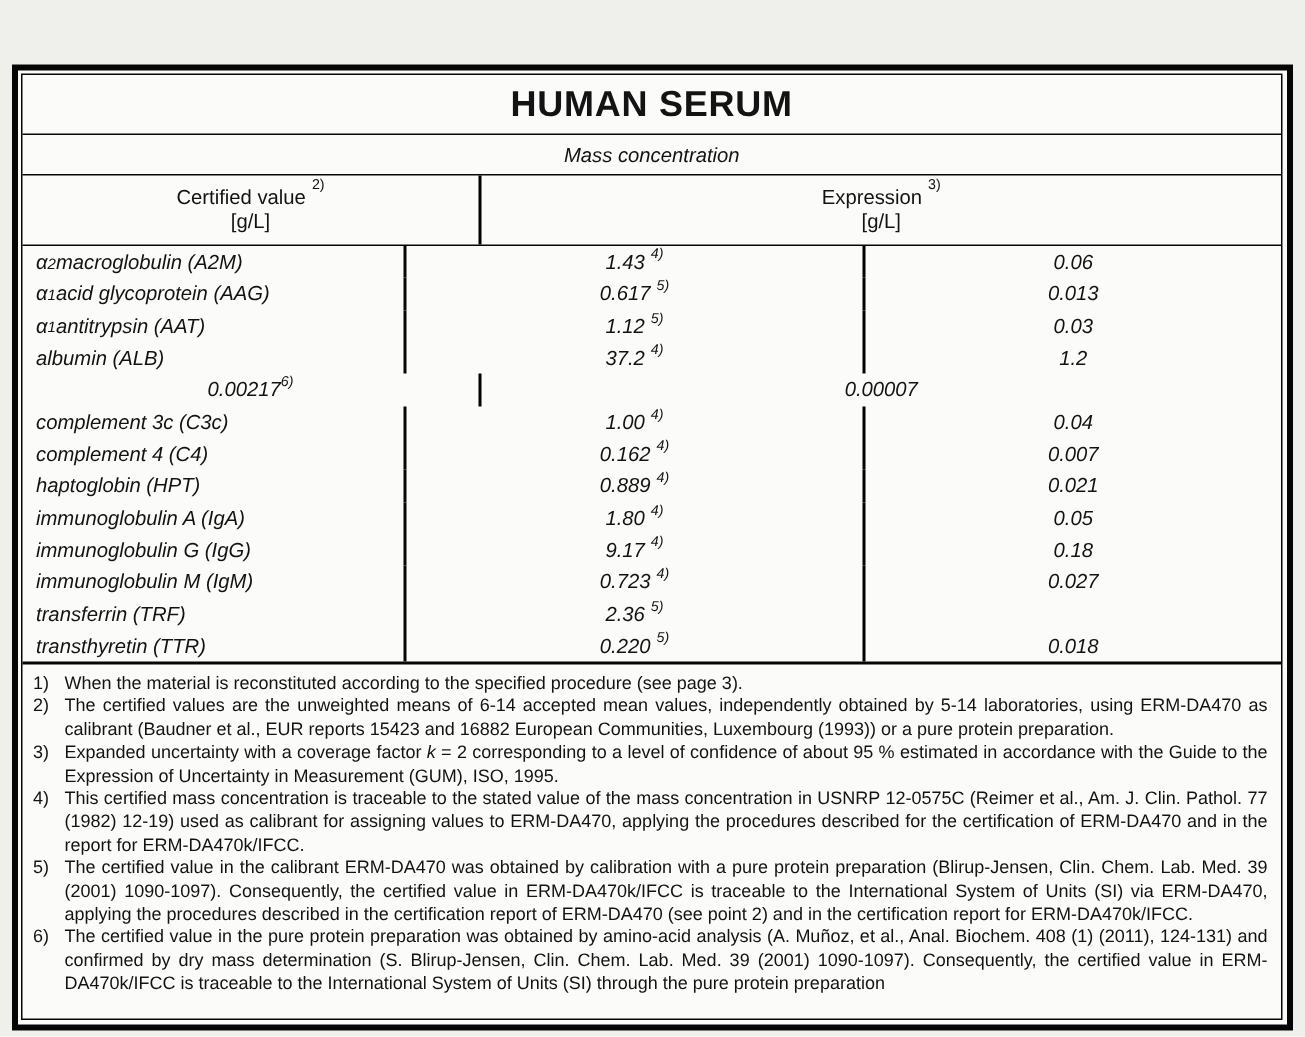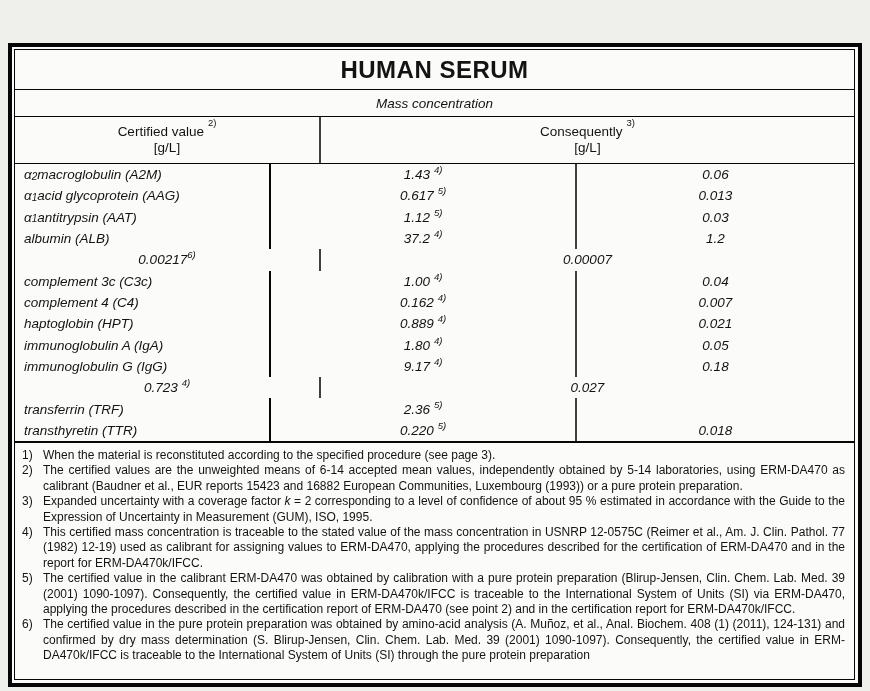--- a/index.html
+++ b/index.html
@@ -26,21 +26,21 @@
     flex-direction: column;
   }
   .title-row {
     height: 39px;
     border-bottom: 1px solid #060606;
     display: flex; align-items: center; justify-content: center;
     font-size: 24px; font-weight: bold; letter-spacing: 0.5px;
   }
   .header-block { display: flex; height: 73px; border-bottom: 1px solid #060606; }
   .cell-c1 { width: 254px; border-right: 2px solid #060606; box-sizing: content-box; }
-  .cell-c2 { width: 304px; border-right: 2px solid #404040; box-sizing: content-box; }
+  .cell-c2 { width: 304px; border-right: 2px solid #000000; box-sizing: content-box; }
   .cell-c3 { flex: 1; }
   .col-proteins {
     display: flex; align-items: center; justify-content: center;
     text-align: center; font-size: 13.5px; line-height: 17px;
   }
   .mass-wrap { flex: 1; display: flex; flex-direction: column; }
   .group-header {
     height: 26px; border-bottom: 1px solid #060606;
     display: flex; align-items: center; justify-content: center;
     font-size: 13.5px;
@@ -86,21 +86,21 @@
       <div class="mass-wrap">
         <div class="group-header">
           <span>Mass concentration</span>
         </div>
         <div class="subcols">
           <div class="cell-c2 col-sub">
             <div><span>Certified value</span><sup class="spaced">2)</sup></div>
             <div>[g/L]</div>
           </div>
           <div class="cell-c3 col-sub">
-            <div><span>Consequently</span><sup class="spaced">3)</sup></div>
+            <div><span>Expression</span><sup class="spaced">3)</sup></div>
             <div>[g/L]</div>
           </div>
         </div>
       </div>
     </div>
 
     <div class="data-block">
         <div class="row">
           <div class="cell-c1">α<sub>2</sub> macroglobulin (A2M)</div>
           <div class="cell-c2">1.43<sup class="spaced">4)</sup></div>
@@ -144,20 +144,21 @@
           <div class="cell-c1">immunoglobulin A (IgA)</div>
           <div class="cell-c2">1.80<sup class="spaced">4)</sup></div>
           <div class="cell-c3">0.05</div>
         </div>
         <div class="row">
           <div class="cell-c1">immunoglobulin G (IgG)</div>
           <div class="cell-c2">9.17<sup class="spaced">4)</sup></div>
           <div class="cell-c3">0.18</div>
         </div>
         <div class="row">
+          <div class="cell-c1">immunoglobulin M (IgM)</div>
           <div class="cell-c2">0.723<sup class="spaced">4)</sup></div>
           <div class="cell-c3">0.027</div>
         </div>
         <div class="row">
           <div class="cell-c1">transferrin (TRF)</div>
           <div class="cell-c2">2.36<sup class="spaced">5)</sup></div>
         </div>
         <div class="row">
           <div class="cell-c1">transthyretin (TTR)</div>
           <div class="cell-c2">0.220<sup class="spaced">5)</sup></div>

